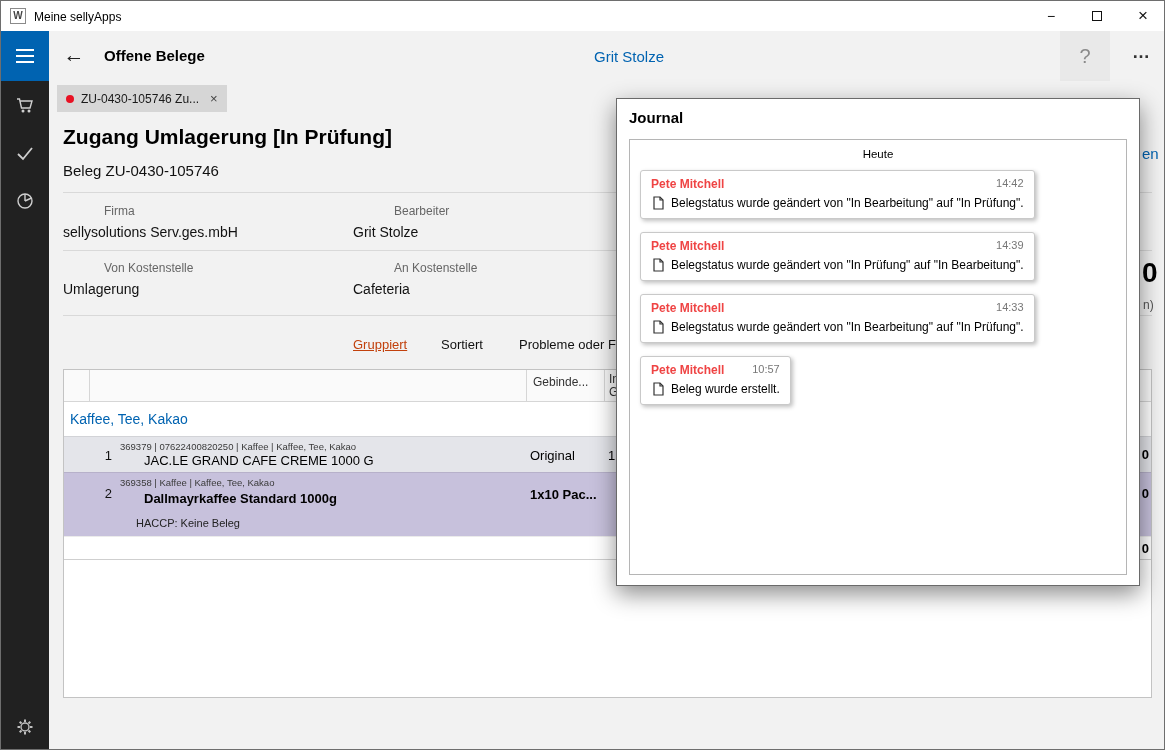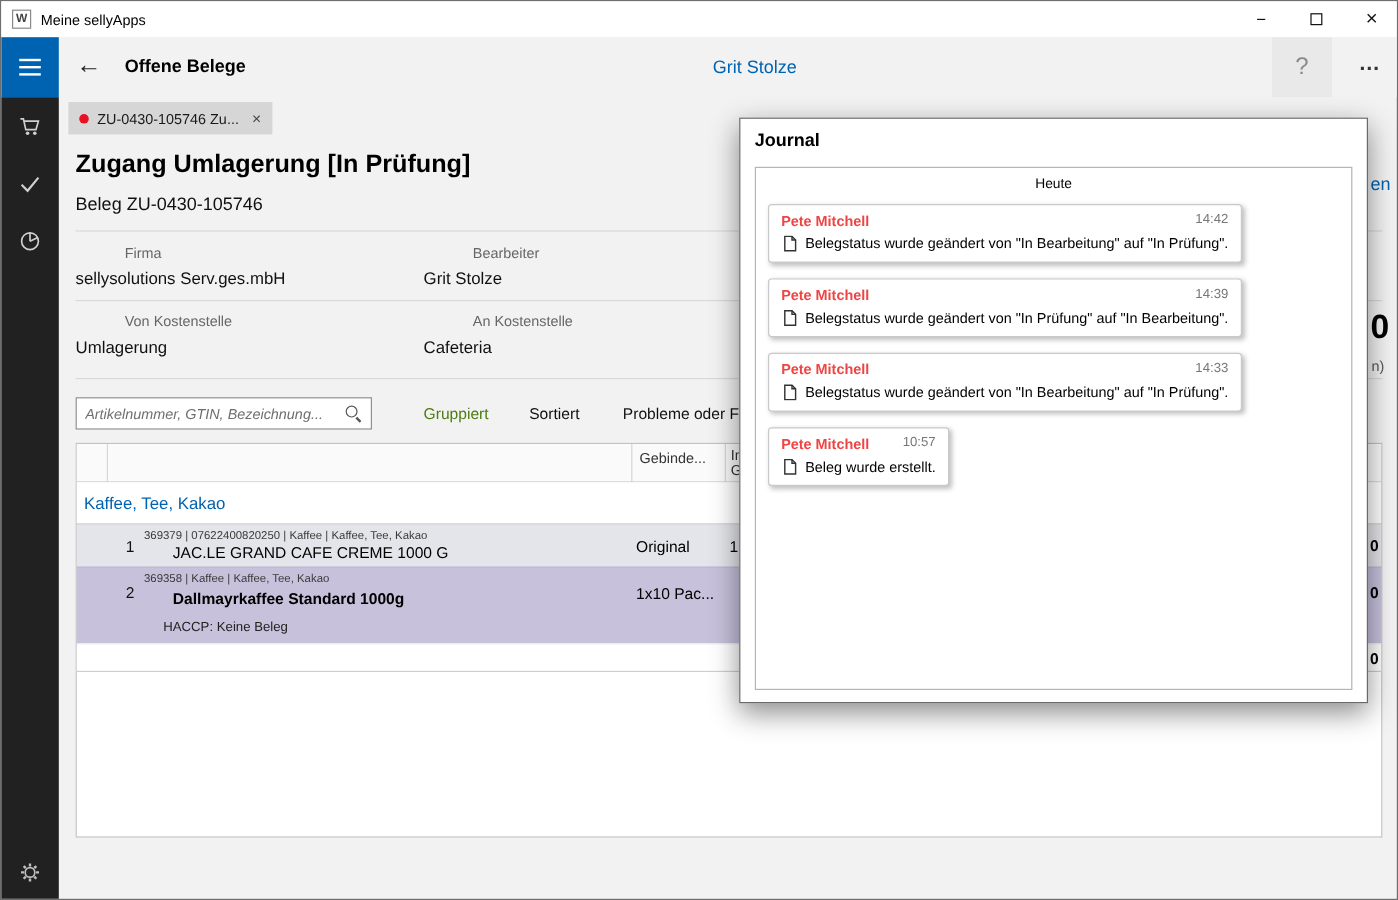--- a/index.html
+++ b/index.html
@@ -46,21 +46,21 @@
   .f-value { position:absolute; font-size:14px; color:#111; }
 
   
   .search-box { position:absolute; left:62px; top:330px; width:247px; height:27px; background:#fff; border:1px solid #919191; display:flex; align-items:center; padding:0 7px; }
   .search-box input { flex:1; border:none; outline:none; background:transparent; font-family:"Liberation Sans", sans-serif; font-size:12px; font-style:italic; color:#333; }
   .search-box input::placeholder { color:#6e6e6e; font-style:italic; }
   .search-glyph { position:relative; width:15px; height:15px; flex:0 0 15px; }
   .search-glyph::before { content:""; position:absolute; left:1px; top:1px; width:8px; height:8px; border:1.5px solid #555; border-radius:50%; }
   .search-glyph::after { content:""; position:absolute; left:10px; top:10px; width:5px; height:1.8px; background:#555; transform:rotate(45deg); transform-origin:left center; }
   .link { position:absolute; top:336px; font-size:13px; color:#111; }
-  .link.grouped { left:352px; color:#4d7c0f; }
+  .link.grouped { left:352px; color:#c2410c; text-decoration:underline; }
   .link.sorted { left:440px; }
   .link.problems { left:518px; }
   .chevron { position:absolute; left:1129px; top:337px; width:8px; height:8px; border-right:1.6px solid #444; border-bottom:1.6px solid #444; transform:rotate(45deg); }
 
   
   .table { position:absolute; left:62px; top:368px; width:1089px; height:329px; background:#fff; border:1px solid #c3c3c3; }
   .thead { position:absolute; left:0; top:0; width:100%; height:32px; background:#fafafa; border-bottom:1px solid #d6d6d6; }
   .th { position:absolute; top:0; height:32px; border-right:1px solid #d6d6d6; font-size:12px; color:#333; padding:5px 6px; overflow:hidden; }
   .th.c1 { left:0; width:26px; }
   .th.c2 { left:26px; width:437px; }
@@ -184,24 +184,20 @@
   <div class="f-label" style="left:352px; top:203px">Bearbeiter</div>
   <div class="f-value" style="left:352px; top:223px">Grit Stolze</div>
   <div class="hr" style="top:249px"></div>
 
   <div class="f-label" style="left:62px; top:260px">Von Kostenstelle</div>
   <div class="f-value" style="left:62px; top:280px">Umlagerung</div>
   <div class="f-label" style="left:352px; top:260px">An Kostenstelle</div>
   <div class="f-value" style="left:352px; top:280px">Cafeteria</div>
   <div class="hr" style="top:314px"></div>
 
-  <div class="search-box">
-    <input type="text" placeholder="Artikelnummer, GTIN, Bezeichnung..." style="">
-    <span class="search-glyph"></span>
-  </div>
   <div class="link grouped">Gruppiert</div>
   <div class="link sorted">Sortiert</div>
   <div class="link problems">Probleme oder Fel</div>
   <div class="chevron"></div>
 
   <div class="table">
     <div class="thead">
       <div class="th c1"></div>
       <div class="th c2"></div>
       <div class="th c3">Gebinde...</div>
@@ -217,21 +213,21 @@
       <span class="row-name" style="top:16px">JAC.LE GRAND CAFE CREME 1000 G</span>
       <span class="row-gebinde" style="top:11px">Original</span>
       <span class="row-ing" style="top:11px">1</span>
       <span class="row-val" style="top:10px">0</span>
     </div>
 
     <div class="trow row2">
       <span class="row-num" style="top:13px">2</span>
       <span class="row-meta" style="top:4px">369358 | Kaffee | Kaffee, Tee, Kakao</span>
       <span class="row-name" style="top:18px; font-weight:bold">Dallmayrkaffee Standard 1000g</span>
-      <span class="row-gebinde" style="top:14px; font-weight:normal">1x10 Pac...</span>
+      <span class="row-gebinde" style="top:14px; font-weight:bold">1x10 Pac...</span>
       <span class="row-val" style="top:13px">0</span>
       <span class="row-haccp">HACCP: Keine Beleg</span>
     </div>
 
     <div class="trow sumrow">
       <span class="row-val" style="top:4px">0</span>
     </div>
   </div>
 
   <div class="clip-link">en</div>

